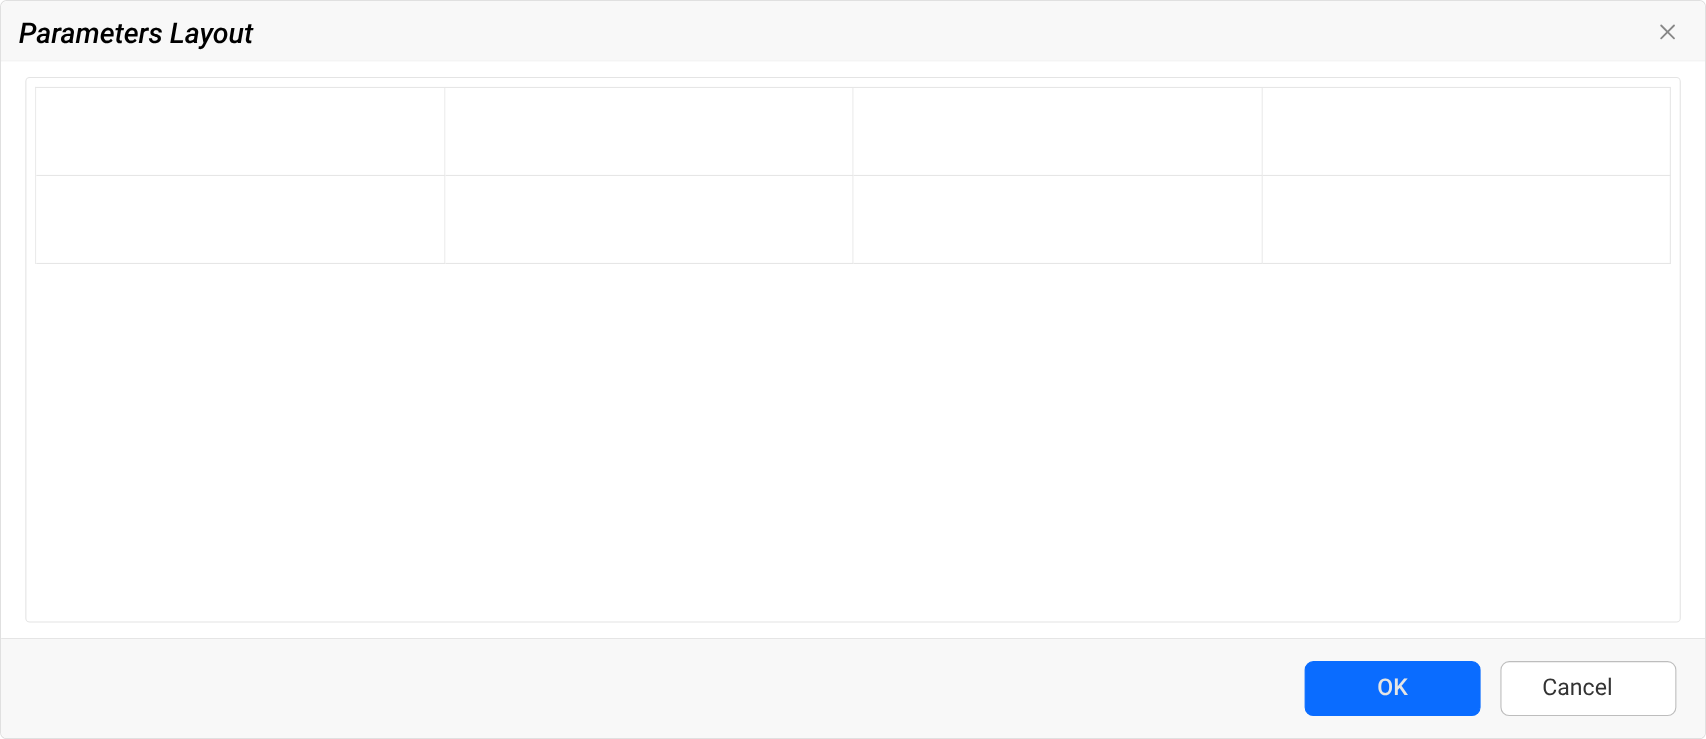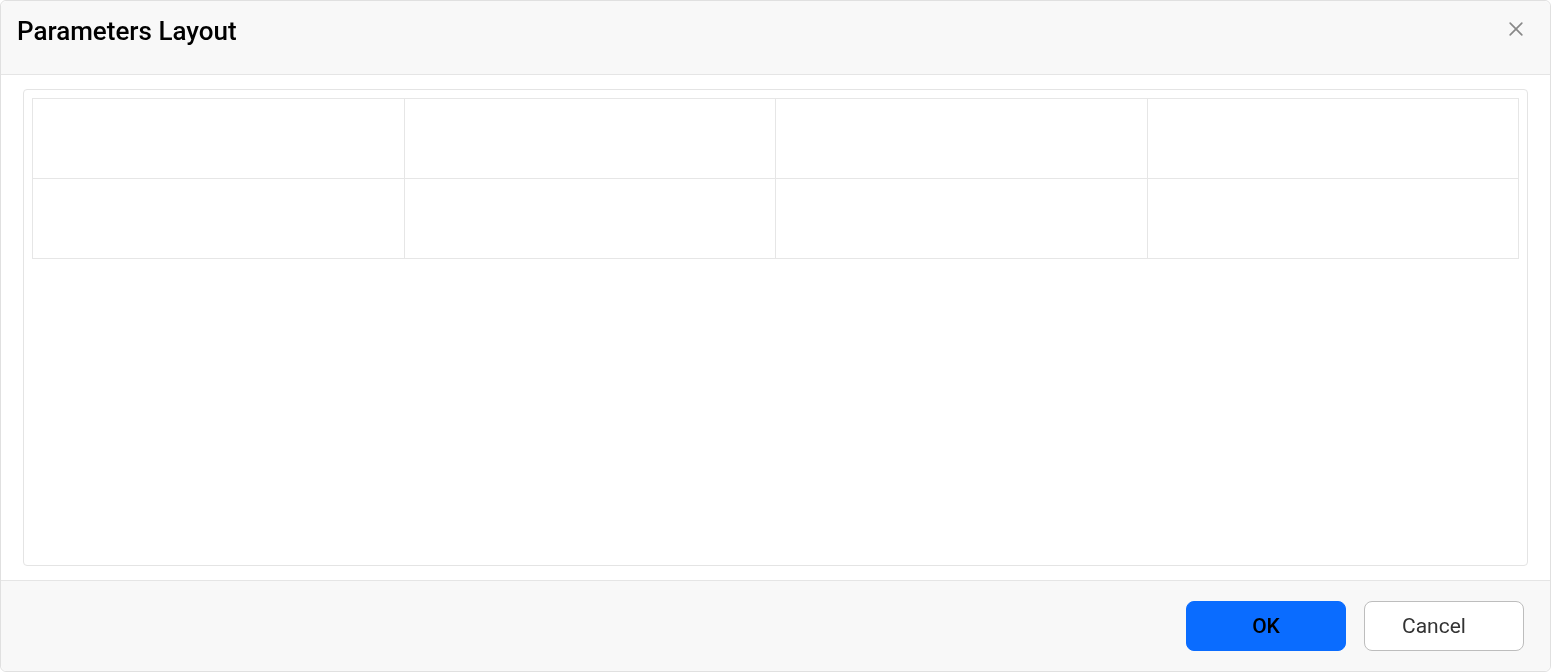--- a/index.html
+++ b/index.html
@@ -20,25 +20,26 @@
       border: 1px solid #e0e0e0;
       border-radius: 6px;
       display: flex;
       flex-direction: column;
       background: #fff;
     }
     .dialog-header {
       display: flex;
       align-items: center;
       justify-content: space-between;
-      padding: 14px 20px 28px 16px;
+      padding: 14px 20px 9px 16px;
       border-bottom: 1px solid #e5e5e5;
       background: #f8f8f8;
       border-top-left-radius: 6px;
       border-top-right-radius: 6px;
+      font-style: italic;
     }
     .dialog-title {
       font-size: 26px;
       font-weight: 500;
       color: #000;
     }
     .close-btn {
       background: none;
       border: none;
       cursor: pointer;
@@ -92,21 +93,21 @@
     .btn {
       font-size: 21px;
       padding: 12px 40px;
       border-radius: 8px;
       cursor: pointer;
       font-family: inherit;
       min-width: 160px;
     }
     .btn-primary {
       background: #0a6cff;
-      color: #000000;
+      color: #e5e5e5;
       border: 1px solid #0a6cff;
       font-weight: 500;
     }
     .btn-secondary {
       background: #fff;
       color: #333;
       border: 1px solid #bdbdbd;
       padding-left: 20px;
     }
   </style>

